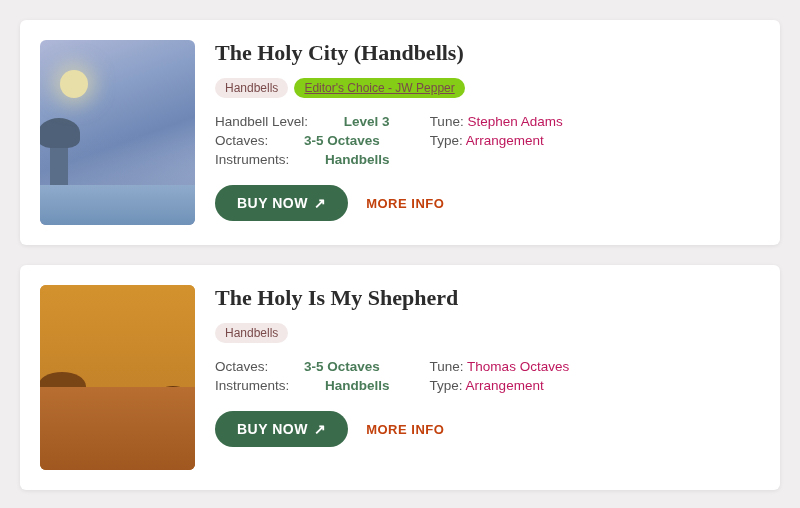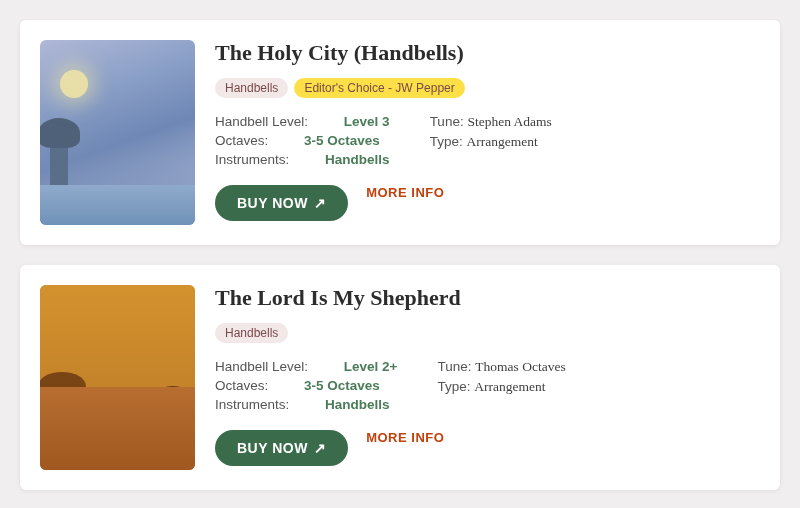--- a/index.html
+++ b/index.html
@@ -150,21 +150,22 @@
     }
     .tag {
       background: #f2e8e8;
       color: #7a4a4a;
       border-radius: 12px;
       padding: 3px 10px;
       font-size: 12px;
       font-family: Arial, sans-serif;
     }
     .tag-editor {
-      background: #fde047;
+      background: #84cc16;
+      text-decoration: underline;
     }
     .details-grid {
       display: flex;
       flex-direction: row;
       gap: 40px;
       margin-top: 4px;
     }
     .details-col {
       display: flex;
       flex-direction: column;
@@ -174,27 +175,26 @@
       font-size: 13.5px;
       color: #555;
       font-family: Arial, sans-serif;
     }
     .detail-value {
       color: #4a7c59;
       font-weight: 600;
       padding-left: 32px;
     }
     .detail-plain {
-      color: #404040;
-      font-family: Liberation Serif, serif;
+      color: #be185d;
     }
     .card-actions {
       display: flex;
       flex-direction: row;
-      align-items: flex-start;
+      align-items: center;
       gap: 18px;
       margin-top: 10px;
     }
     .btn-buy {
       background: #3a6b4a;
       color: #ffffff;
       border: none;
       border-radius: 24px;
       padding: 10px 22px;
       font-size: 14px;
@@ -259,27 +259,26 @@
     </div>
     <div class="card">
       <div class="card-thumbnail">
       <div class="thumb-2">
         <div class="thumb-tree2"></div>
         <div class="thumb-tree3"></div>
         <div class="thumb-ground"></div>
       </div>
       </div>
       <div class="card-content">
-        <div class="card-title">The Lord Is My Shepherd</div>
+        <div class="card-title">The Holy Is My Shepherd</div>
         <div class="tags">
           <span class="tag">Handbells</span>
         </div>
         <div class="details-grid">
           <div class="details-col">
-            <div class="detail-row"><span>Handbell Level:</span> <span class="detail-value">Level 2+</span></div>
             <div class="detail-row"><span>Octaves:</span> <span class="detail-value">3-5 Octaves</span></div>
             <div class="detail-row"><span>Instruments:</span> <span class="detail-value">Handbells</span></div>
           </div>
           <div class="details-col">
             <div class="detail-row"><span>Tune:</span> <span class="detail-plain">Thomas Octaves</span></div>
             <div class="detail-row"><span>Type:</span> <span class="detail-plain">Arrangement</span></div>
           </div>
         </div>
         <div class="card-actions">
           <button class="btn-buy">

